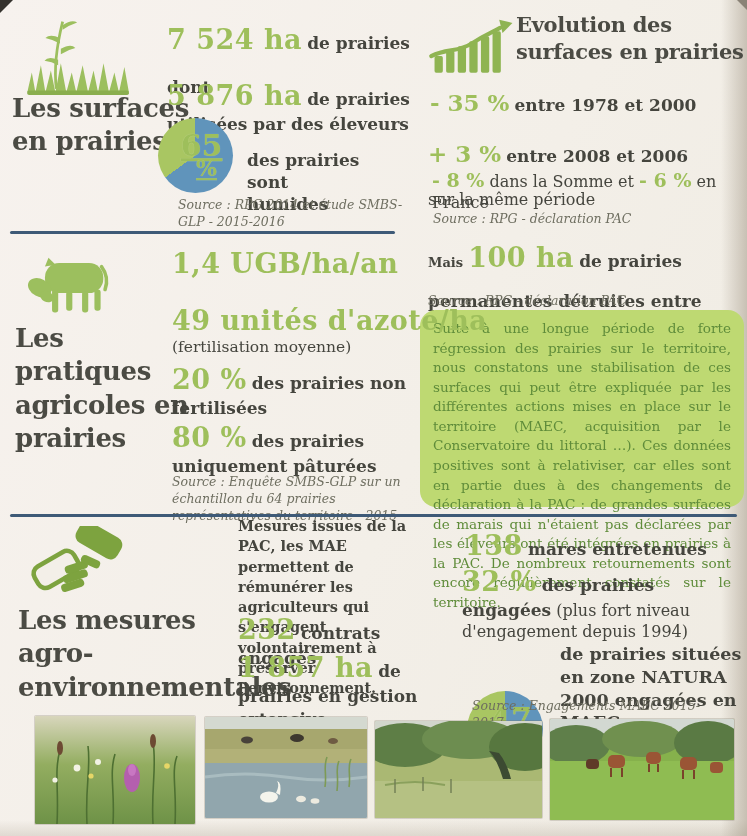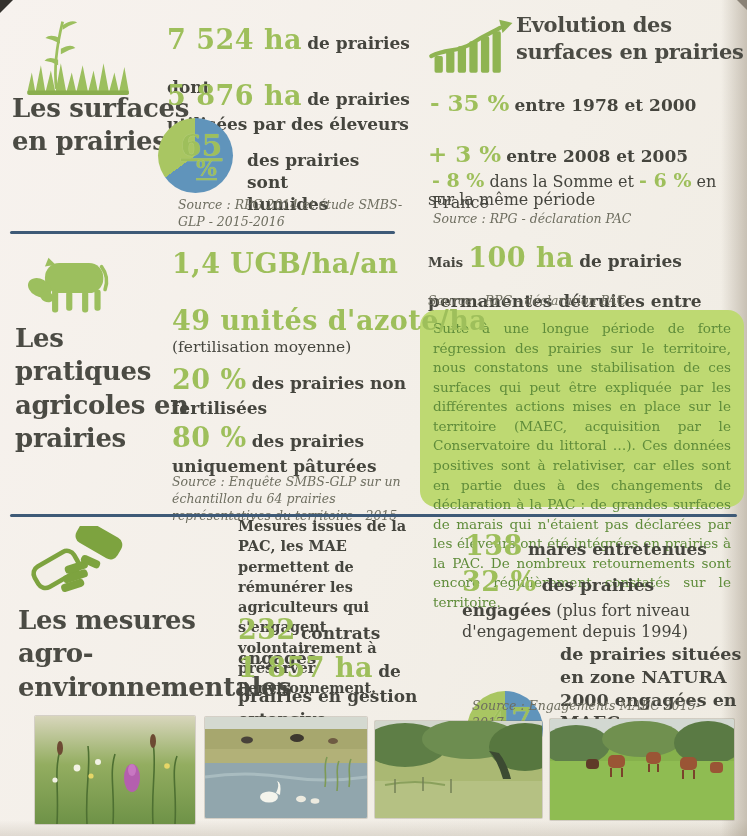--- a/index.html
+++ b/index.html
@@ -105,21 +105,21 @@
   </div>
   <div class="abs heading h-md" style="left:516px;top:12px;width:228px;">Evolution des surfaces en prairies</div>
 
   <div class="abs line" style="left:430px;top:88px;width:300px;">
     <span class="val v-lg">- 35 %</span>
     <span class="dk">entre 1978 et 2000</span>
   </div>
 
   <div class="abs line" style="left:428px;top:139px;width:300px;">
     <span class="val v-lg">+ 3 %</span>
-    <span class="dk">entre 2008 et 2005</span>
+    <span class="dk">entre 2008 et 2006</span>
   </div>
   <div class="abs line" style="left:432px;top:168px;width:308px;">
     <span class="val v-md">- 8 %</span>
     <span class="rg">dans la Somme et</span>
     <span class="val v-md">- 6 %</span>
     <span class="rg">en France</span>
   </div>
   <div class="abs rg" style="left:428px;top:190px;">sur la même période</div>
   <div class="abs src" style="left:433px;top:211px;width:300px;">Source : RPG - déclaration PAC</div>
 

